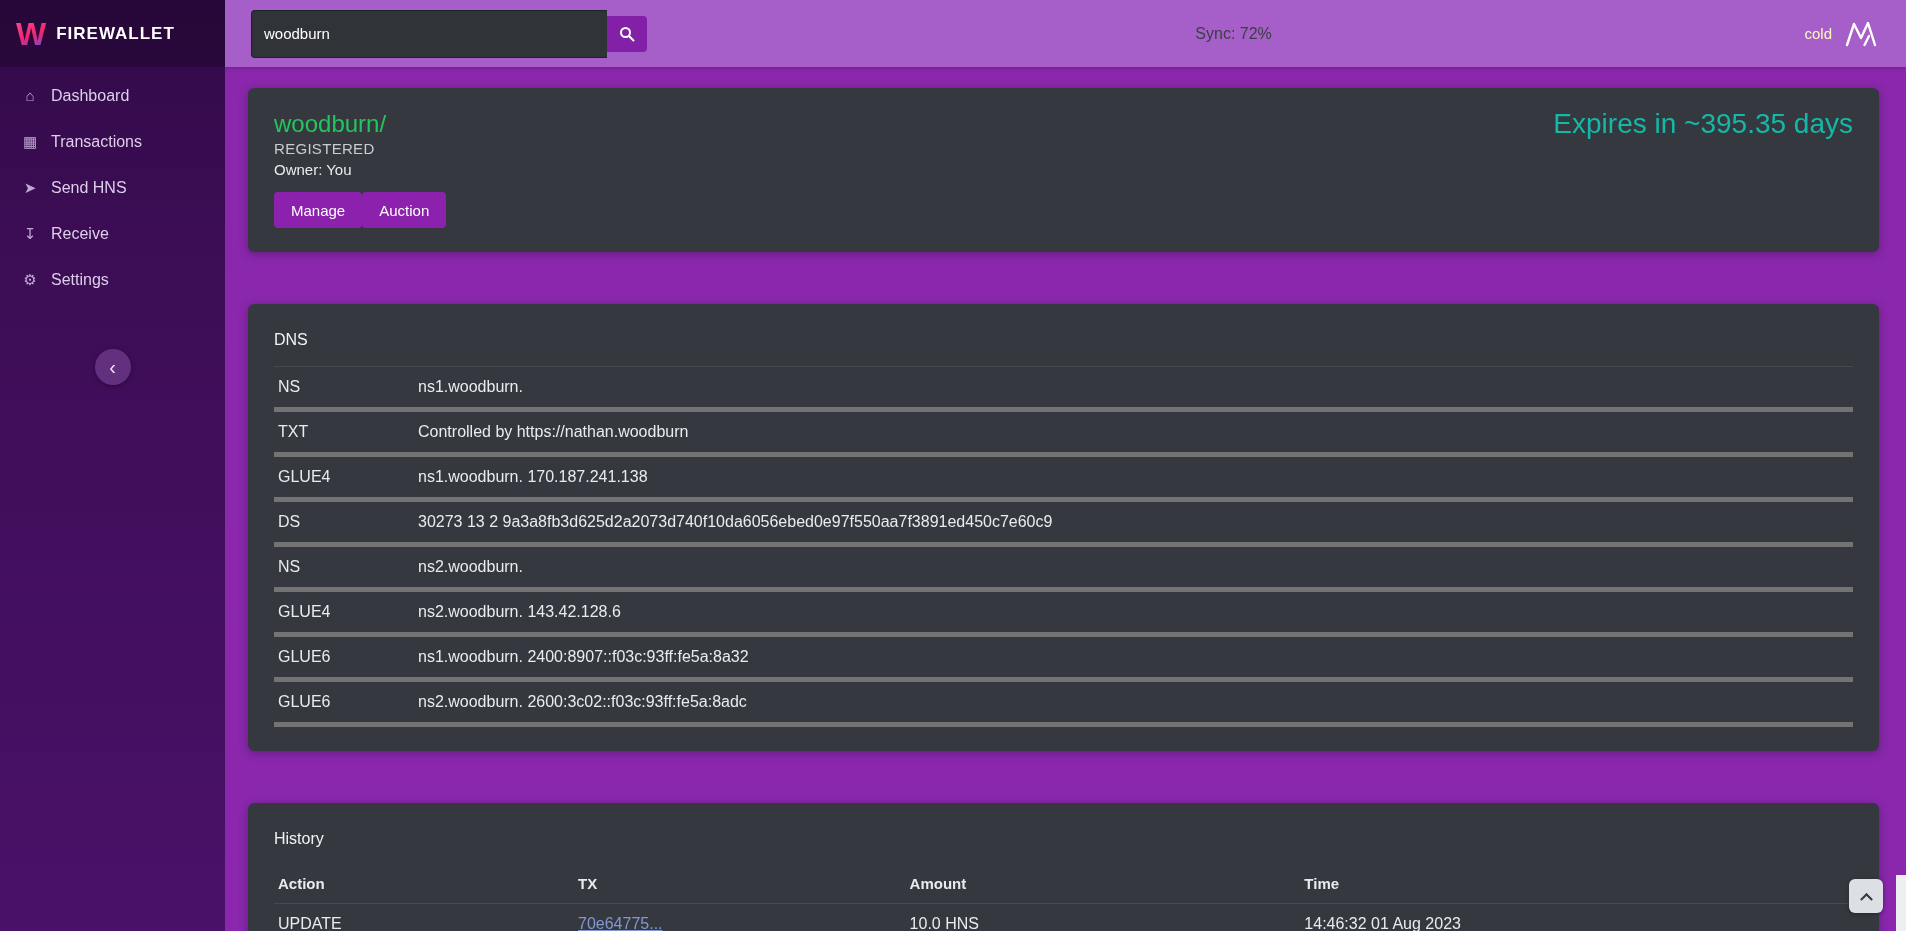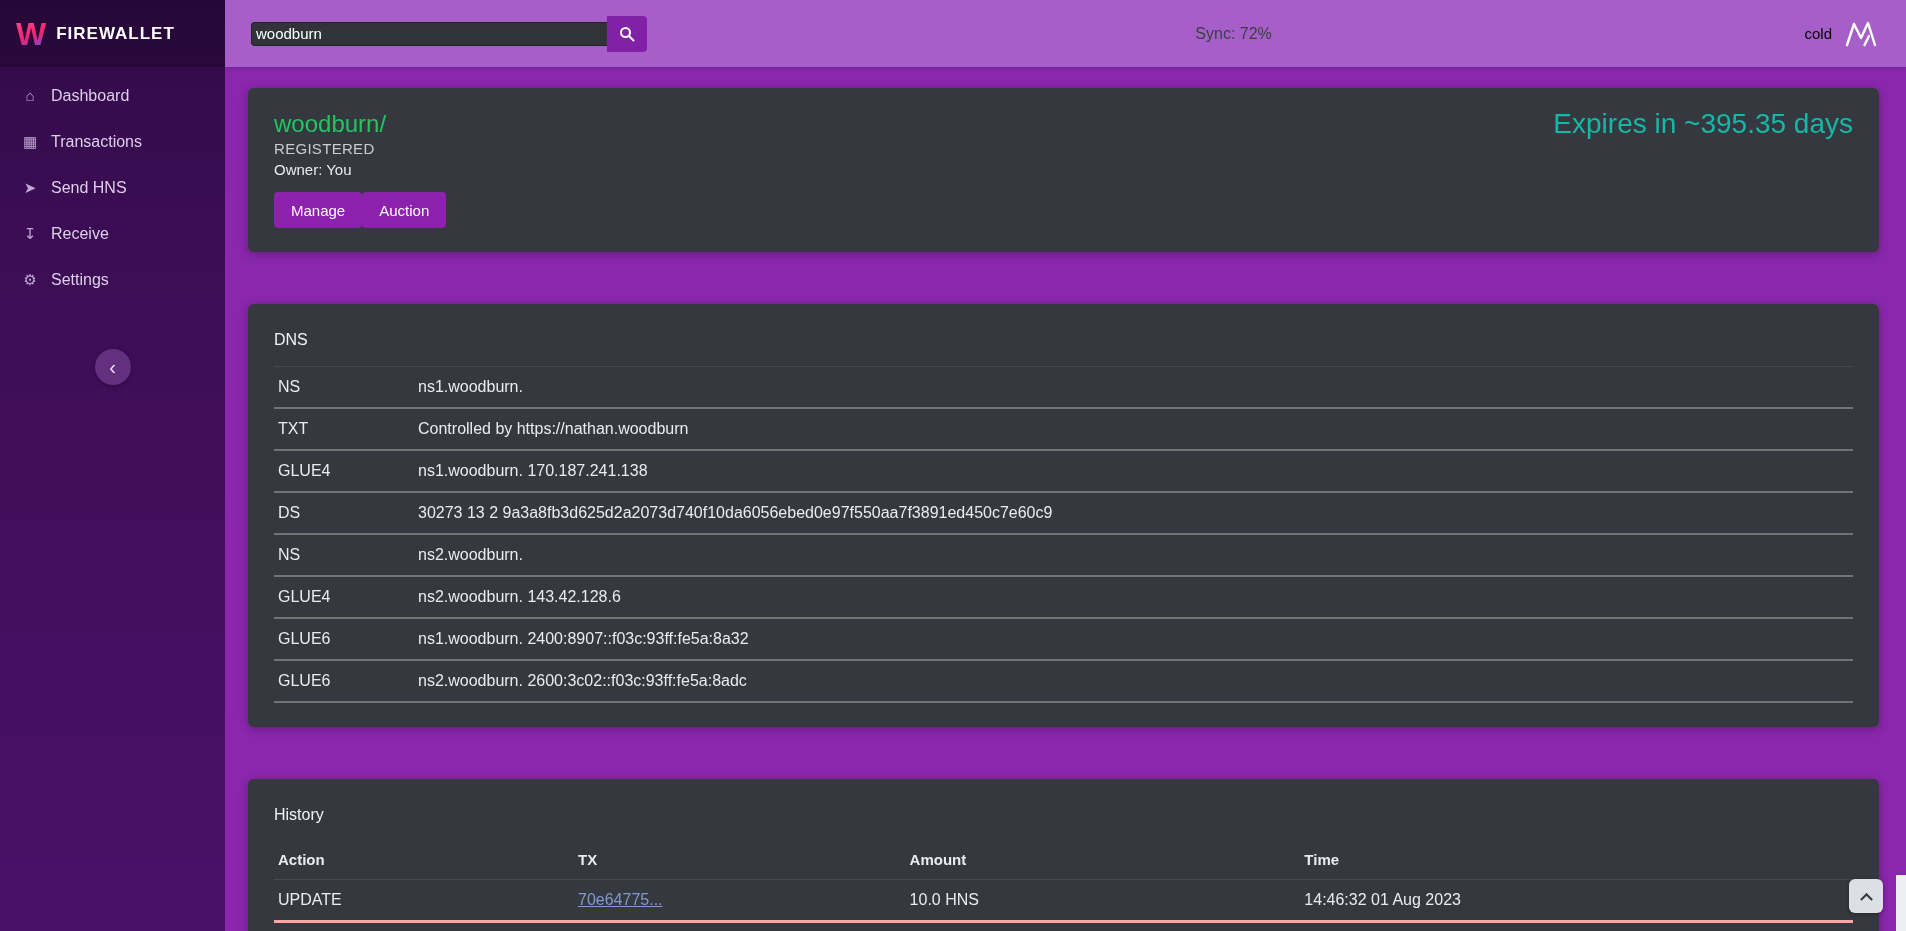--- a/index.html
+++ b/index.html
@@ -50,36 +50,36 @@
   
   .main { flex:1; display:flex; flex-direction:column; height:100%; overflow:hidden; }
 
   .topbar {
     height:67px; min-height:67px; background:#a65fc8;
     display:flex; align-items:center; padding:0 28px 0 26px;
     position:relative; box-shadow:0 1px 4px rgba(0,0,0,0.18); z-index:2;
   }
   .search-group { display:flex; align-items:center; }
   .search-input {
-    width:356px; height:24px; background:#303338;
+    width:356px; height:48px; background:#303338;
     border:1px solid #202225; border-right:none;
-    border-radius:4px 0 0 4px; color:#ffffff; padding:0 4px;
+    border-radius:4px 0 0 4px; color:#ffffff; padding:0 12px;
     font-size:15px; font-family:"Liberation Sans", sans-serif; outline:none;
   }
   .search-btn {
     width:40px; height:36px; background:#8220a8; border:none;
     border-radius:0 4px 4px 0; display:flex; align-items:center; justify-content:center;
     cursor:pointer;
   }
   .sync {
     position:absolute; left:60%; transform:translateX(-50%);
     font-size:16px; color:#3a3f44;
   }
   .wallet-mode { margin-left:auto; display:flex; align-items:center; gap:12px; }
-  .wallet-mode-label { font-size:15px; color:#000000; }
+  .wallet-mode-label { font-size:15px; color:#fef9c3; }
 
   
   .content {
     flex:1; overflow:hidden;
     padding:21px 27px 0 23px;
     display:flex; flex-direction:column; gap:52px;
   }
   .card {
     background:#35393f; border-radius:6px; color:#e9ecef;
     box-shadow:0 2px 10px rgba(0,0,0,0.28);
@@ -95,21 +95,21 @@
   .domain-owner  { font-size:15px; line-height:21px; color:#e9ecef; }
   .btn-row { margin-top:12px; display:flex; gap:0; }
   .btn {
     background:#8c21ad; color:#ffffff; border:none; border-radius:4px;
     padding:8px 17px; font-size:15px; font-family:"Liberation Sans", sans-serif;
     cursor:pointer; height:36px;
   }
 
   
   table { width:100%; border-collapse:collapse; font-size:16px; color:#e9ecef; }
-  .dns-table td { padding:11px 4px; line-height:18px; border-bottom:2px solid #737373; }
+  .dns-table td { padding:11px 4px; line-height:18px; border-bottom:5px solid #737373; }
   .dns-table tr:first-child td { border-top:1px solid #47494e; }
   .dns-table td.type-col { width:140px; }
   .history-table th {
     text-align:left; font-weight:bold; font-size:15px;
     padding:10px 4px; line-height:18px; border-bottom:1px solid #47494e;
   }
   .history-table td { padding:11px 4px; line-height:18px; border-bottom:3px solid #fca5a5; }
   .col-action { width:19%; } .col-tx { width:21%; } .col-amount { width:25%; } .col-time { width:35%; }
   a.tx-link { color:#8398d2; text-decoration:underline; cursor:pointer; }
 

